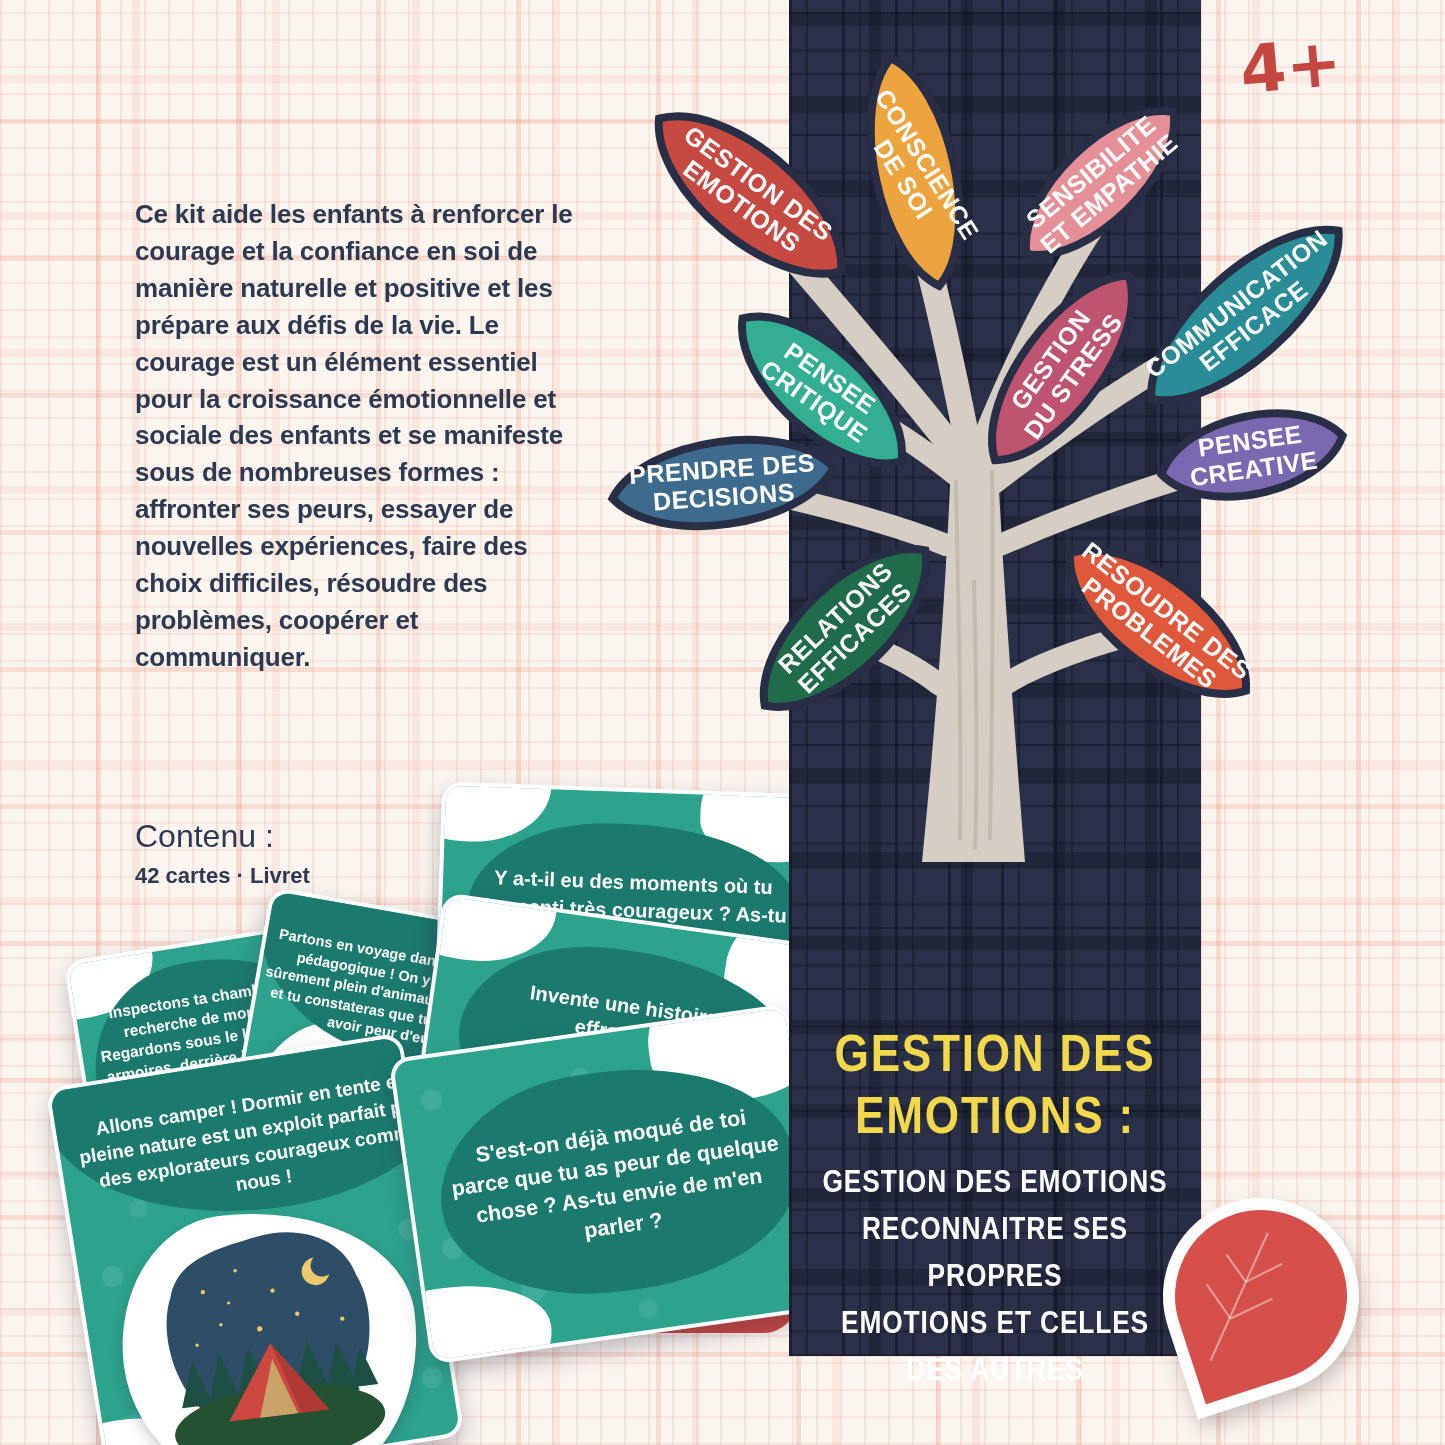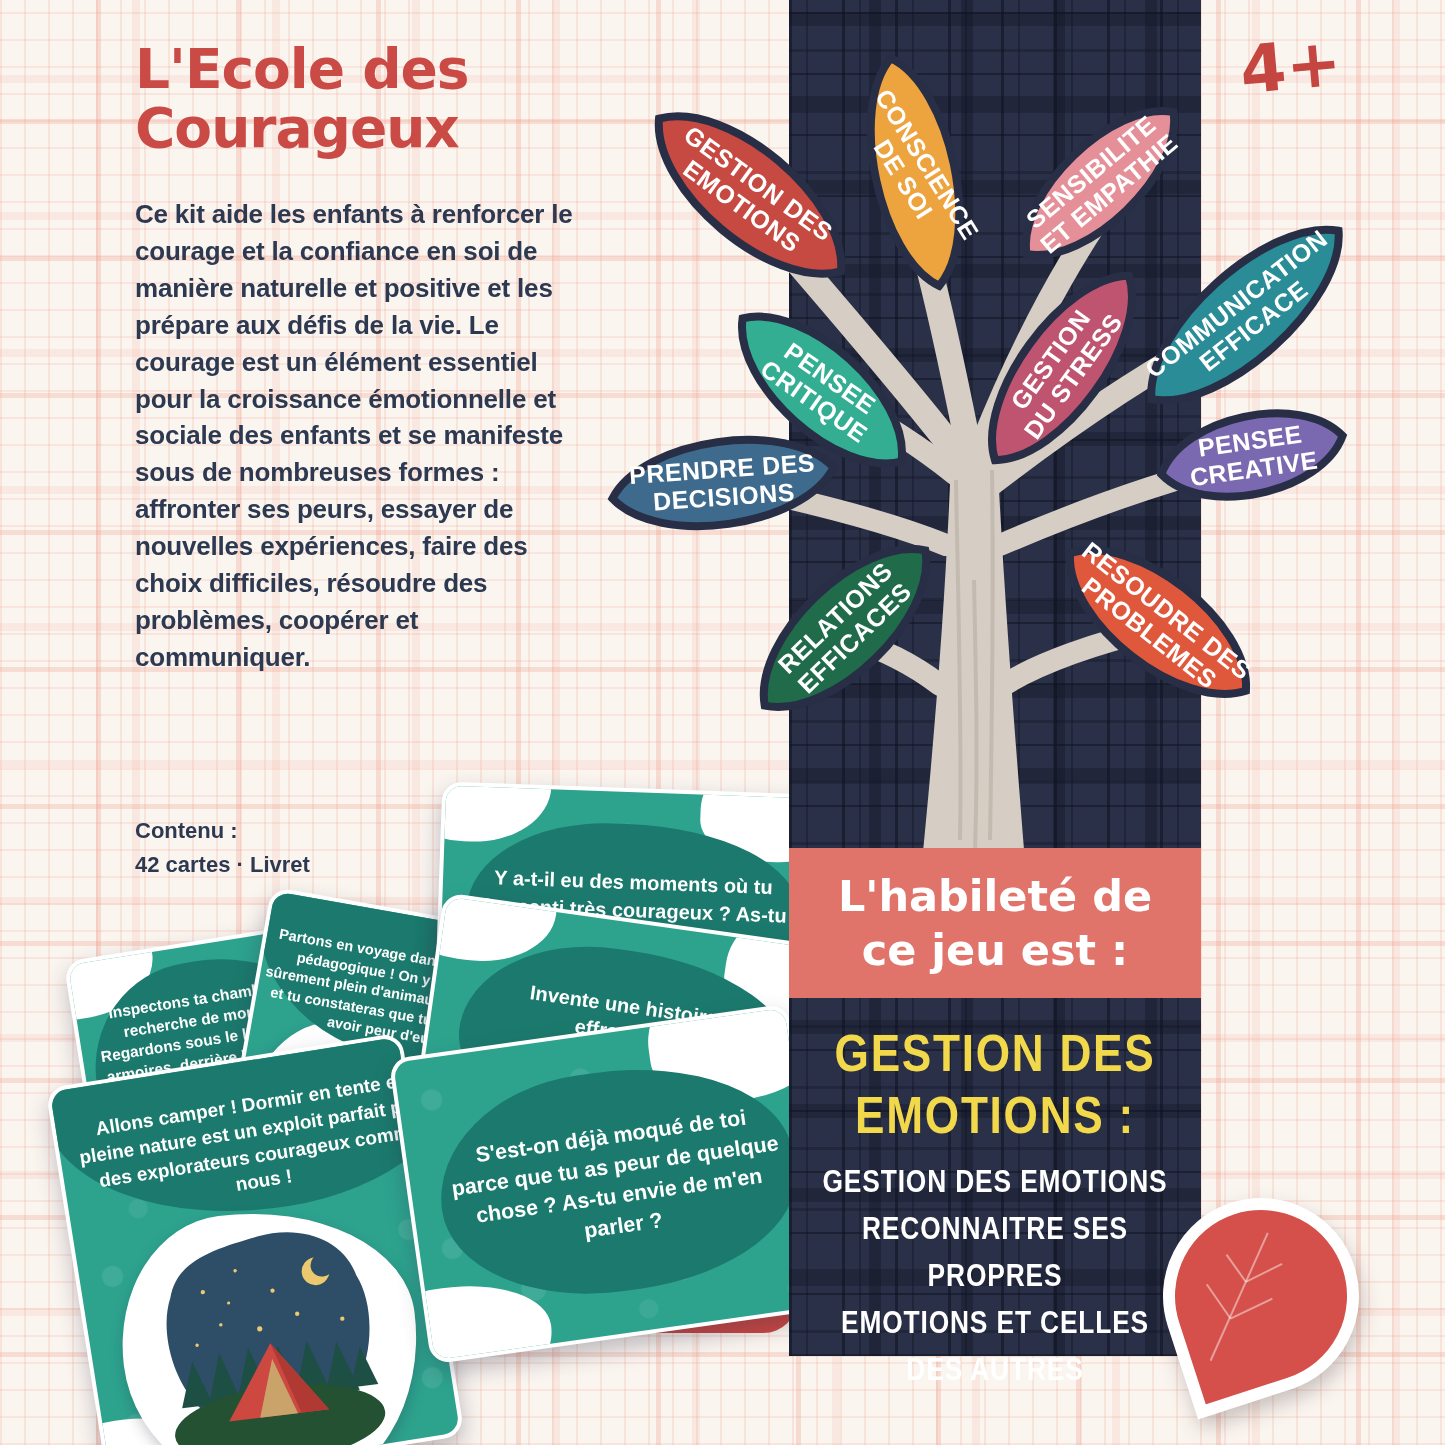--- a/index.html
+++ b/index.html
@@ -13,21 +13,21 @@
       repeating-linear-gradient(0deg, transparent 0 88px, rgba(238,156,136,0.28) 88px 93px, transparent 93px 129px, rgba(238,156,136,0.14) 129px 137px);}
   
   .title{position:absolute;left:135px;top:40px;width:420px;z-index:2;
     font-family:"DejaVu Sans",sans-serif;font-weight:800;font-size:55px;line-height:1.07;
     letter-spacing:-1px;color:#ca4a45;}
   .para{position:absolute;left:135px;width:462px;z-index:2;color:#2d3950;
     font-weight:bold;font-size:26px;line-height:1.42;letter-spacing:-0.2px;}
   .p1{top:196px;}
   .p2{top:642px;}
   .contenu{position:absolute;left:135px;top:818px;z-index:2;color:#2d3950;}
-  .contenu-label{font-weight:bold;font-size:22px;margin-bottom:8px;}
+  .contenu-label{font-weight:normal;font-size:32px;margin-bottom:8px;}
   .contenu-value{font-weight:bold;font-size:22px;}
   .age{position:absolute;left:1240px;top:28px;z-index:8;color:#c54540;
     font-family:"DejaVu Sans",sans-serif;font-weight:800;font-size:66px;transform:rotate(-5deg);}
   
   .panel{position:absolute;left:789px;top:0;width:412px;height:1356px;z-index:4;
     background-color:#2a3047;
     background-image:
       repeating-linear-gradient(90deg, rgba(13,17,32,0.55) 0 3px, transparent 3px 17px, rgba(13,17,32,0.35) 17px 19px, transparent 19px 53px),
       repeating-linear-gradient(0deg, rgba(13,17,32,0.50) 0 2px, transparent 2px 23px, rgba(13,17,32,0.30) 23px 26px, transparent 26px 61px),
       repeating-linear-gradient(90deg, transparent 0 80px, rgba(13,17,32,0.35) 80px 92px),
@@ -73,21 +73,20 @@
   .red-leaf{position:absolute;left:1163px;top:1198px;width:172px;height:172px;z-index:9;
     background:#d5504a;border:12px solid #fff;border-radius:50% 50% 50% 0;
     transform:rotate(-18deg);box-shadow:0 10px 20px rgba(60,40,40,0.25);}
   .red-leaf svg{position:absolute;left:0;top:0;}
 </style>
 </head>
 <body>
 
 <div class="stage">
 
-  <div class="title">L'Ecole des Courageux</div>
   <div class="para p1">Ce kit aide les enfants à renforcer le courage et la confiance en soi de manière naturelle et positive et les prépare aux défis de la vie. Le courage est un élément essentiel pour la croissance émotionnelle et sociale des enfants et se manifeste sous de nombreuses formes : affronter ses peurs, essayer de nouvelles expériences, faire des choix difficiles, résoudre des problèmes, coopérer et communiquer.</div>
   <div class="contenu">
     <div class="contenu-label">Contenu :</div>
     <div class="contenu-value">42 cartes · Livret</div>
   </div>
   <div class="age">4+</div>
 
   <div class="banner">
     <span>42 Cartes</span>
   </div>
@@ -275,26 +274,20 @@
       </svg>
     <div class="leaf-label" style="--tr:-44deg"><span>RELATIONS</span><br><span>EFFICACES</span></div>
   </div>
   <div class="leaf" style="left:1158px;top:622px;">
     <svg width="235" height="130" viewBox="0 0 200 100" preserveAspectRatio="none" style="--lr:38deg">
       <path d="M5,50 C38,6 162,6 195,50 C162,94 38,94 5,50 Z" stroke="#272e45" stroke-width="8" vector-effect="non-scaling-stroke" fill="#e0583b"></path>
       </svg>
     <div class="leaf-label" style="--tr:38deg"><span>RESOUDRE DES</span><br><span>PROBLEMES</span></div>
   </div>
 
-  <div class="band">
-    <div>
-      <span>L'habileté de</span><br>
-      <span>ce jeu est :</span>
-    </div>
-  </div>
   <div class="skill-title">
     <span>GESTION DES</span><br>
     <span>EMOTIONS :</span>
   </div>
   <div class="skill-desc">
     <span>GESTION DES EMOTIONS</span><br>
     <span>RECONNAITRE SES PROPRES</span><br>
     <span>EMOTIONS ET CELLES</span><br>
     <span>DES AUTRES</span>
   </div>

